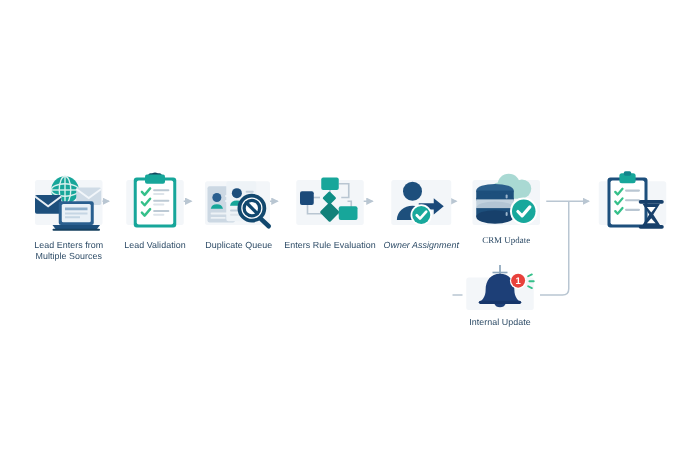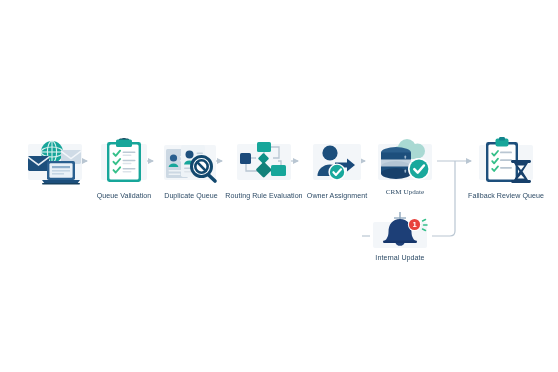--- a/index.html
+++ b/index.html
@@ -109,20 +109,22 @@
             <rect x="25" y="27" width="28" height="19" rx="1.8" fill="#2a5f8f"></rect>
             <rect x="27.4" y="29.2" width="23.2" height="14.6" rx="1.2" fill="#eaf1f7"></rect>
             <rect x="30" y="32" width="18" height="2.2" fill="#8fb0cc"></rect>
             <rect x="30" y="36" width="18" height="1.6" fill="#c5d6e4"></rect>
             <rect x="30" y="39" width="12" height="1.6" fill="#c5d6e4"></rect>
             <path d="M20,46 L58,46 L55,50 L23,50 z" fill="#1d4f7c"></path>
             <rect x="20" y="49" width="38" height="1.6" rx="0.8" fill="#16405f"></rect>
           </g>
         </svg>
       </div>
+      <div class="node-label">Lead Enters from
+Multiple Sources</div>
     </div>
 
     <div class="node" style="left:90px; top:134px; width:68px;">
       <div class="node-icon">
         <svg width="54" height="56" viewBox="0 0 54 56" xmlns="http://www.w3.org/2000/svg">
           <rect x="4" y="10" width="46" height="36" rx="2" fill="#f3f6f9"></rect>
 
           <rect x="21.5" y="4.5" width="11" height="8" rx="2" fill="#12485f"></rect>
           <circle cx="27" cy="6.5" r="2.6" fill="#12485f"></circle>
 
@@ -140,21 +142,21 @@
             <rect x="25.5" y="25.7" width="13" height="1.6" rx="0.8" fill="#bcc9d4"></rect>
             <rect x="25.5" y="28.7" width="9" height="1.6" rx="0.8" fill="#dde4ea"></rect>
           </g>
           <g>
             <path d="M16.5,36.1 l2.2,2.4 l4.4,-5.2" stroke="#35c08a" stroke-width="1.9" fill="none" stroke-linecap="round" stroke-linejoin="round"></path>
             <rect x="25.5" y="34" width="13" height="1.6" rx="0.8" fill="#bcc9d4"></rect>
             <rect x="25.5" y="37" width="9" height="1.6" rx="0.8" fill="#dde4ea"></rect>
           </g>
         </svg>
       </div>
-      <div class="node-label">Queue Validation</div>
+      <div class="node-label">Lead Validation</div>
     </div>
 
     <div class="node" style="left:155px; top:134px; width:72px;">
       <div class="node-icon">
         <svg width="60" height="56" viewBox="0 0 60 56" xmlns="http://www.w3.org/2000/svg">
           <rect x="3" y="11" width="52" height="35" rx="2" fill="#f3f6f9"></rect>
 
           <g>
             <rect x="5" y="15" width="22" height="29" rx="1.6" fill="#ccd8e3"></rect>
             <circle cx="12.5" cy="24" r="3.6" fill="#2a5f8f"></circle>
@@ -203,24 +205,24 @@
 
           <rect x="7" y="19" width="11" height="11" rx="1.6" fill="#1b4a7a"></rect>
 
           <rect x="26.5" y="20.5" width="8" height="8" rx="1" fill="#0f8f86" transform="rotate(45 30.5 24.5)"></rect>
 
           <rect x="25" y="30" width="11.5" height="11.5" rx="1.3" fill="#12817a" transform="rotate(45 30.75 35.75)"></rect>
 
           <rect x="38" y="31" width="15" height="11" rx="1.6" fill="#17a69a"></rect>
         </svg>
       </div>
-      <div class="node-label">Routing Rule Evaluation</div>
-    </div>
-
-    <div class="node" style="left:300px; top:134px; width:74px;">
+      <div class="node-label">Enters Rule Evaluation</div>
+    </div>
+
+    <div class="node" style="left:300px; top:134px; width:74px;font-style:italic;">
       <div class="node-icon">
         <svg width="56" height="56" viewBox="0 0 56 56" xmlns="http://www.w3.org/2000/svg">
           <rect x="4" y="10" width="48" height="36" rx="2" fill="#f3f6f9"></rect>
 
           <circle cx="21" cy="19" r="7.6" fill="#1d4f7c"></circle>
           <path d="M8.5,42 a12.5,11.5 0 0 1 25,0 z" fill="#1d4f7c"></path>
 
           <path d="M26,28.5 L38,28.5 L38,24.5 L46,31 L38,37.5 L38,33.5 L26,33.5 z" fill="#1b4a7a"></path>
 
           <circle cx="28" cy="38" r="8.6" fill="#ffffff"></circle>
@@ -287,21 +289,20 @@
 
           <g fill="#17406b">
             <rect x="38" y="26" width="20" height="3" rx="1.4"></rect>
             <rect x="38" y="46" width="20" height="3" rx="1.4"></rect>
             <path d="M41,29 L55,29 L49.6,37.5 L55,46 L41,46 L46.4,37.5 z"></path>
           </g>
           <path d="M44.5,31.5 L51.5,31.5 L48,36 z" fill="#ffffff"></path>
           <path d="M48,40.5 L51.5,44.5 L44.5,44.5 z" fill="#ffffff"></path>
         </svg>
       </div>
-      <div class="node-label">Fallback Review Queue</div>
     </div>
 
     <div class="node" style="left:362px; top:210px; width:76px;">
       <div class="node-icon" style="height:42px;">
         <svg width="66" height="42" viewBox="0 0 66 42" xmlns="http://www.w3.org/2000/svg">
           <rect x="6" y="12" width="54" height="26" rx="2" fill="#f3f6f9"></rect>
 
           <path d="M33,2 L33,10" stroke="#8ea7bd" stroke-width="1.4"></path>
           <path d="M27,8 L39,8" stroke="#8ea7bd" stroke-width="1.3"></path>
 

